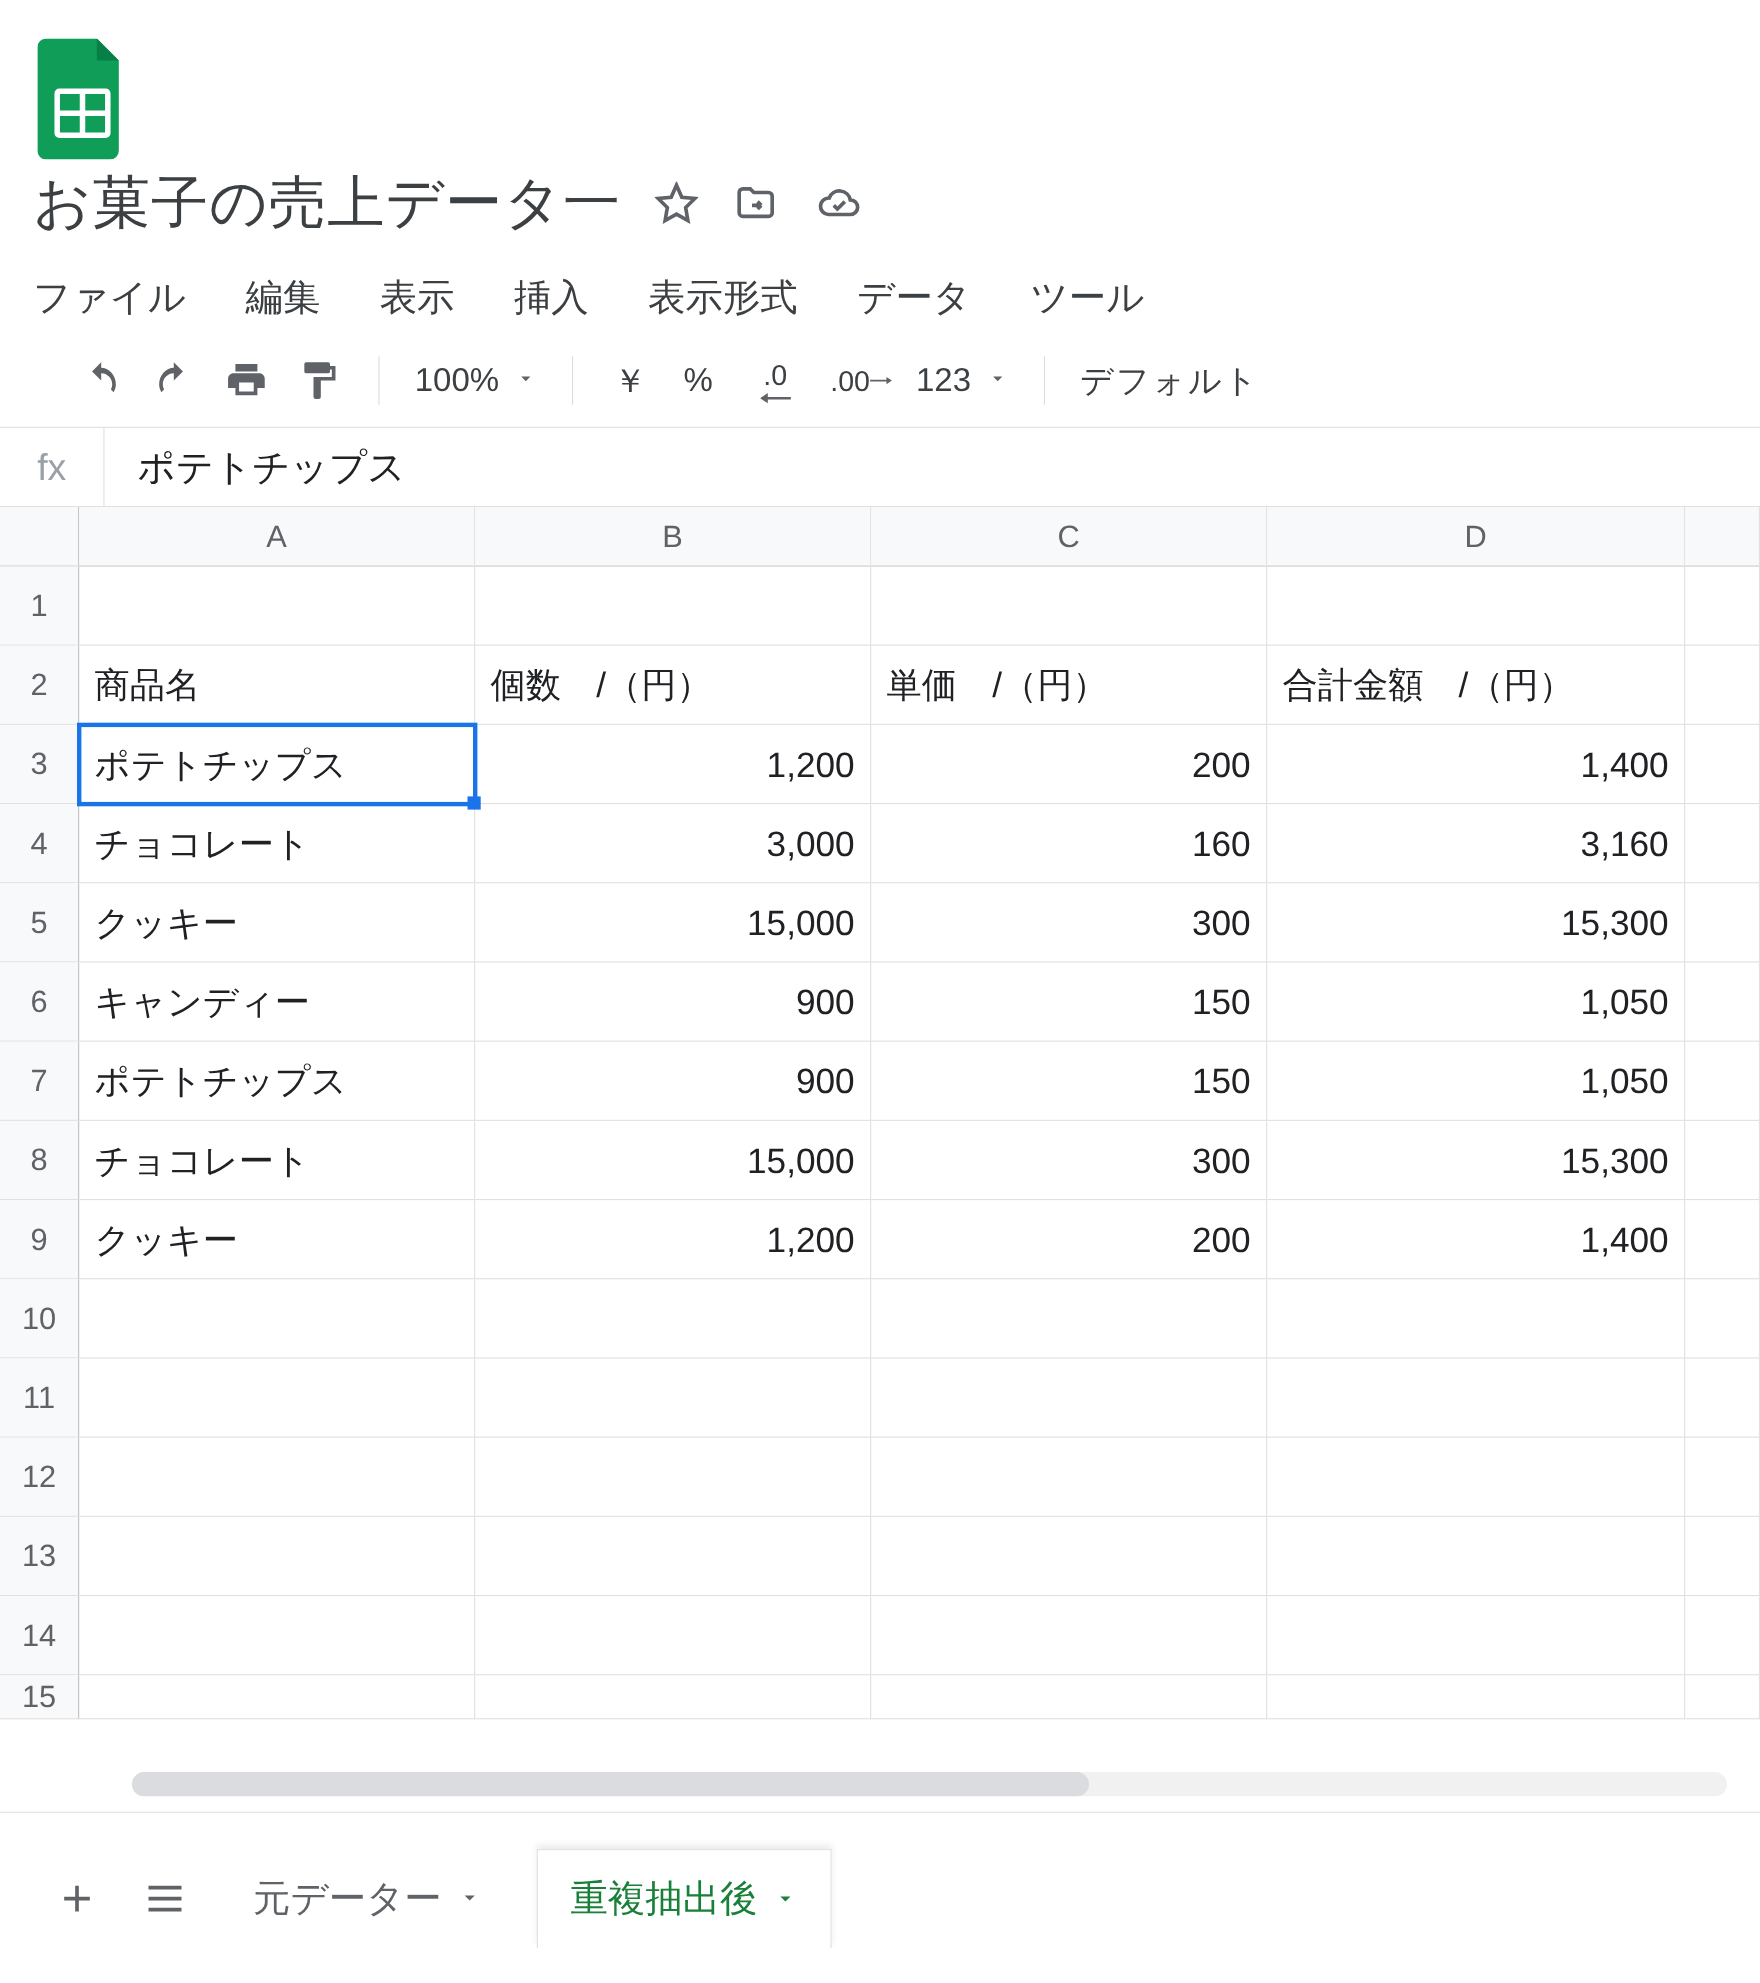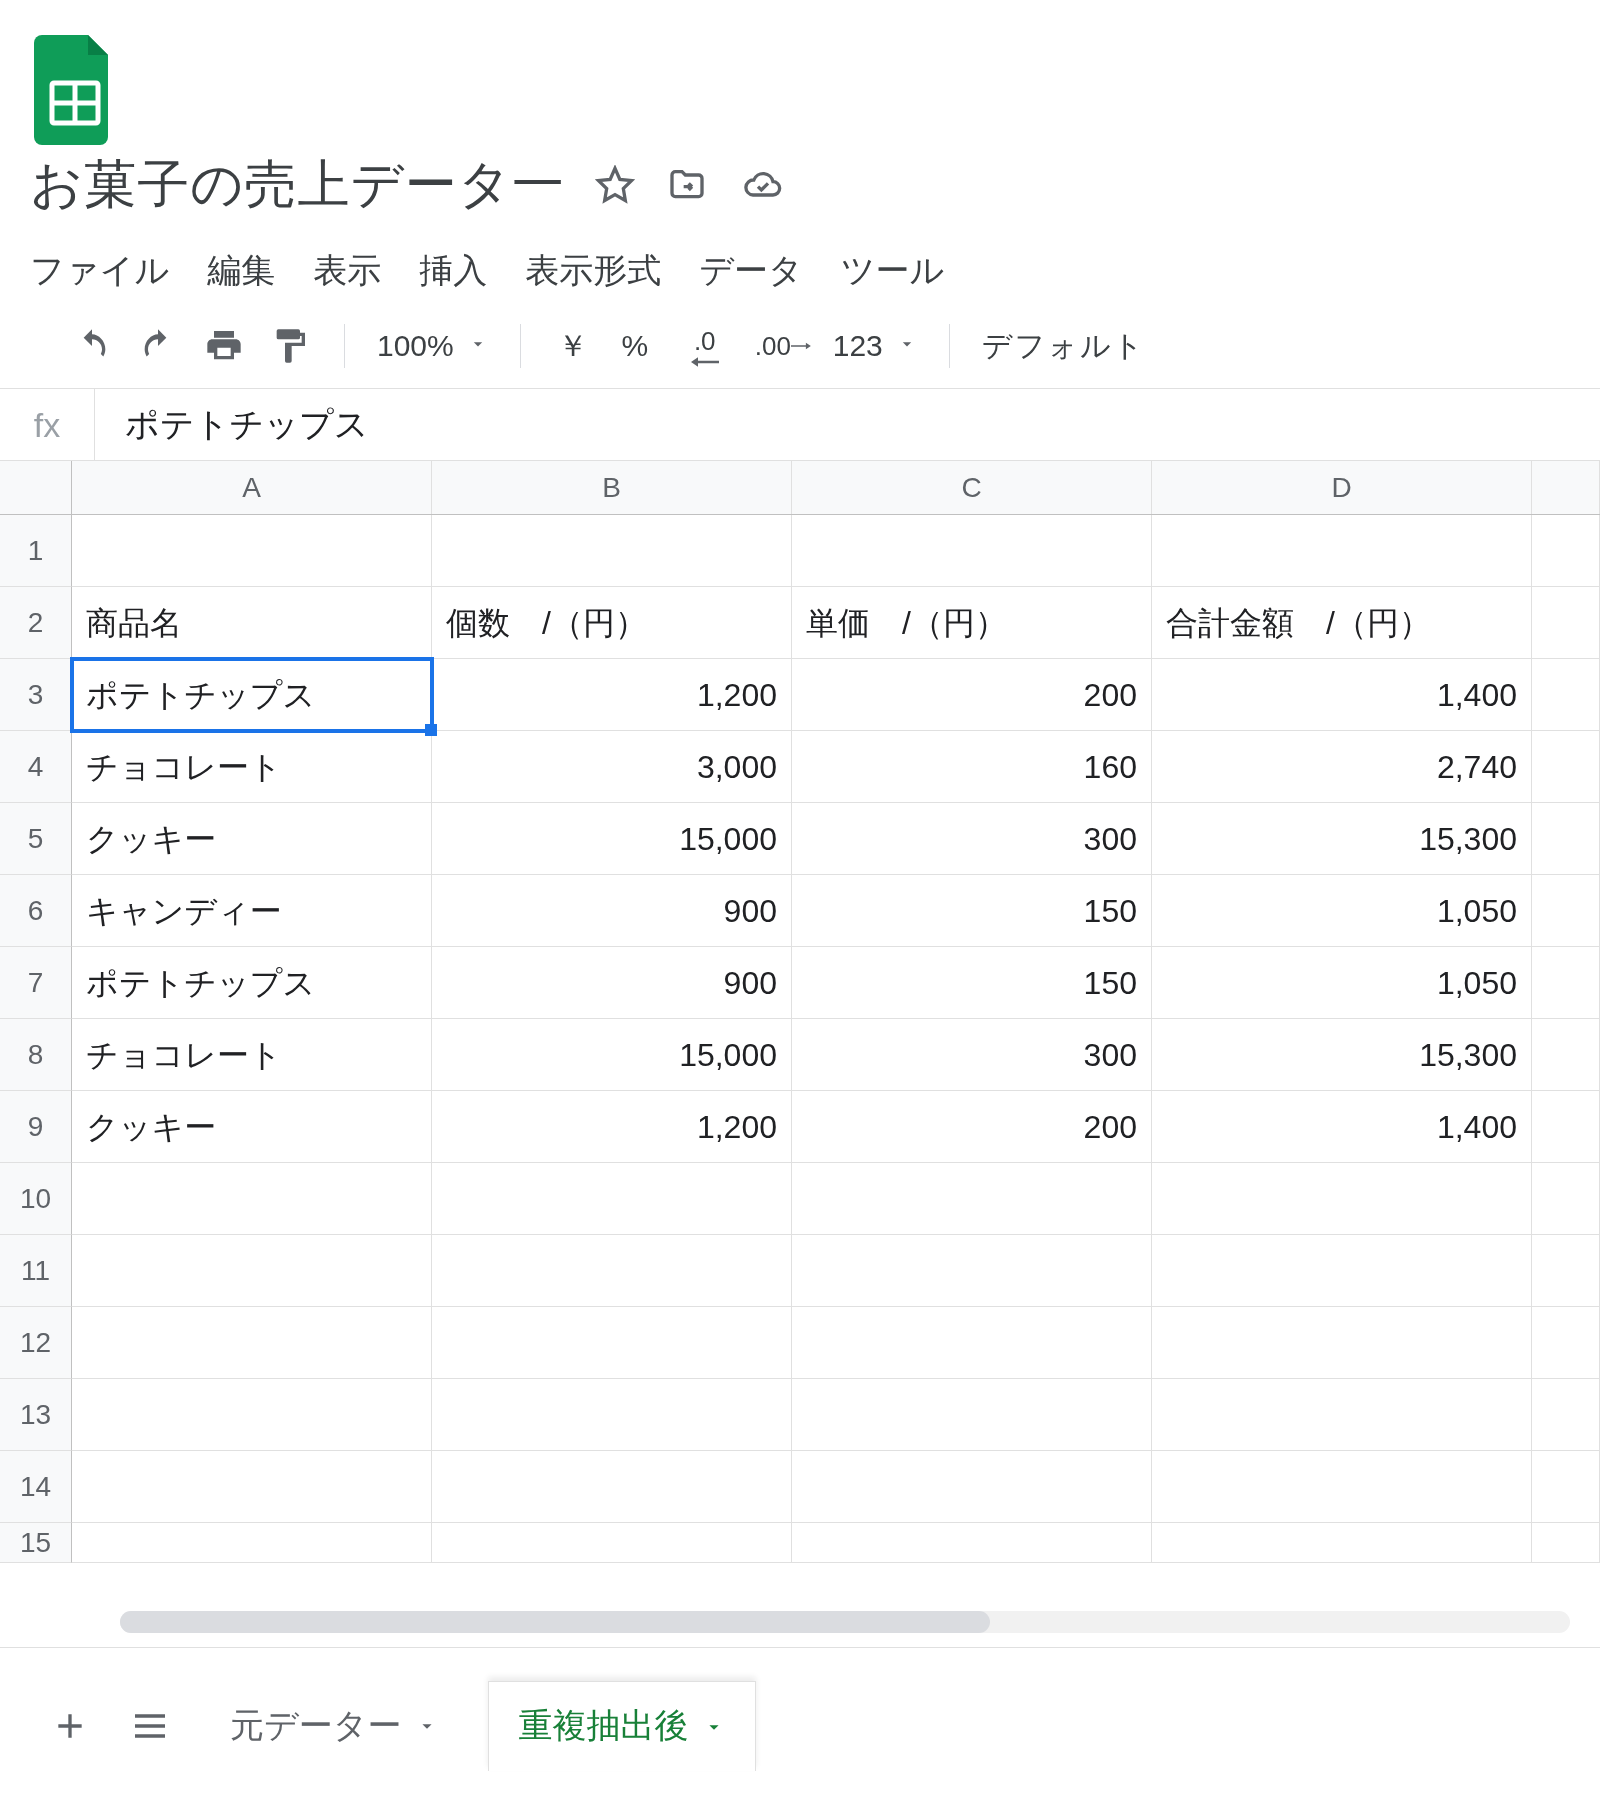--- a/index.html
+++ b/index.html
@@ -40,21 +40,21 @@
     font-weight: 400;
     letter-spacing: 1px;
   }
   .title-icon {
     color: #5f6368;
     display: inline-flex;
     align-items: center;
   }
   .menubar {
     display: flex;
-    gap: 38px;
+    gap: 54px;
     margin-top: 28px;
     font-size: 34px;
     color: #3c4043;
   }
   .menubar span { cursor: pointer; }
   
   .toolbar {
     display: flex;
     align-items: center;
     padding: 30px 30px 20px 70px;
@@ -365,21 +365,21 @@
         <div class="cell c-B num">1,200</div>
         <div class="cell c-C num">200</div>
         <div class="cell c-D num">1,400</div>
         <div class="cell c-E"></div>
       </div>
       <div class="row">
         <div class="row-h">4</div>
         <div class="cell c-A">チョコレート</div>
         <div class="cell c-B num">3,000</div>
         <div class="cell c-C num">160</div>
-        <div class="cell c-D num">2,740</div>
+        <div class="cell c-D num">3,160</div>
         <div class="cell c-E"></div>
       </div>
       <div class="row">
         <div class="row-h">5</div>
         <div class="cell c-A">クッキー</div>
         <div class="cell c-B num">15,000</div>
         <div class="cell c-C num">300</div>
         <div class="cell c-D num">15,300</div>
         <div class="cell c-E"></div>
       </div>

